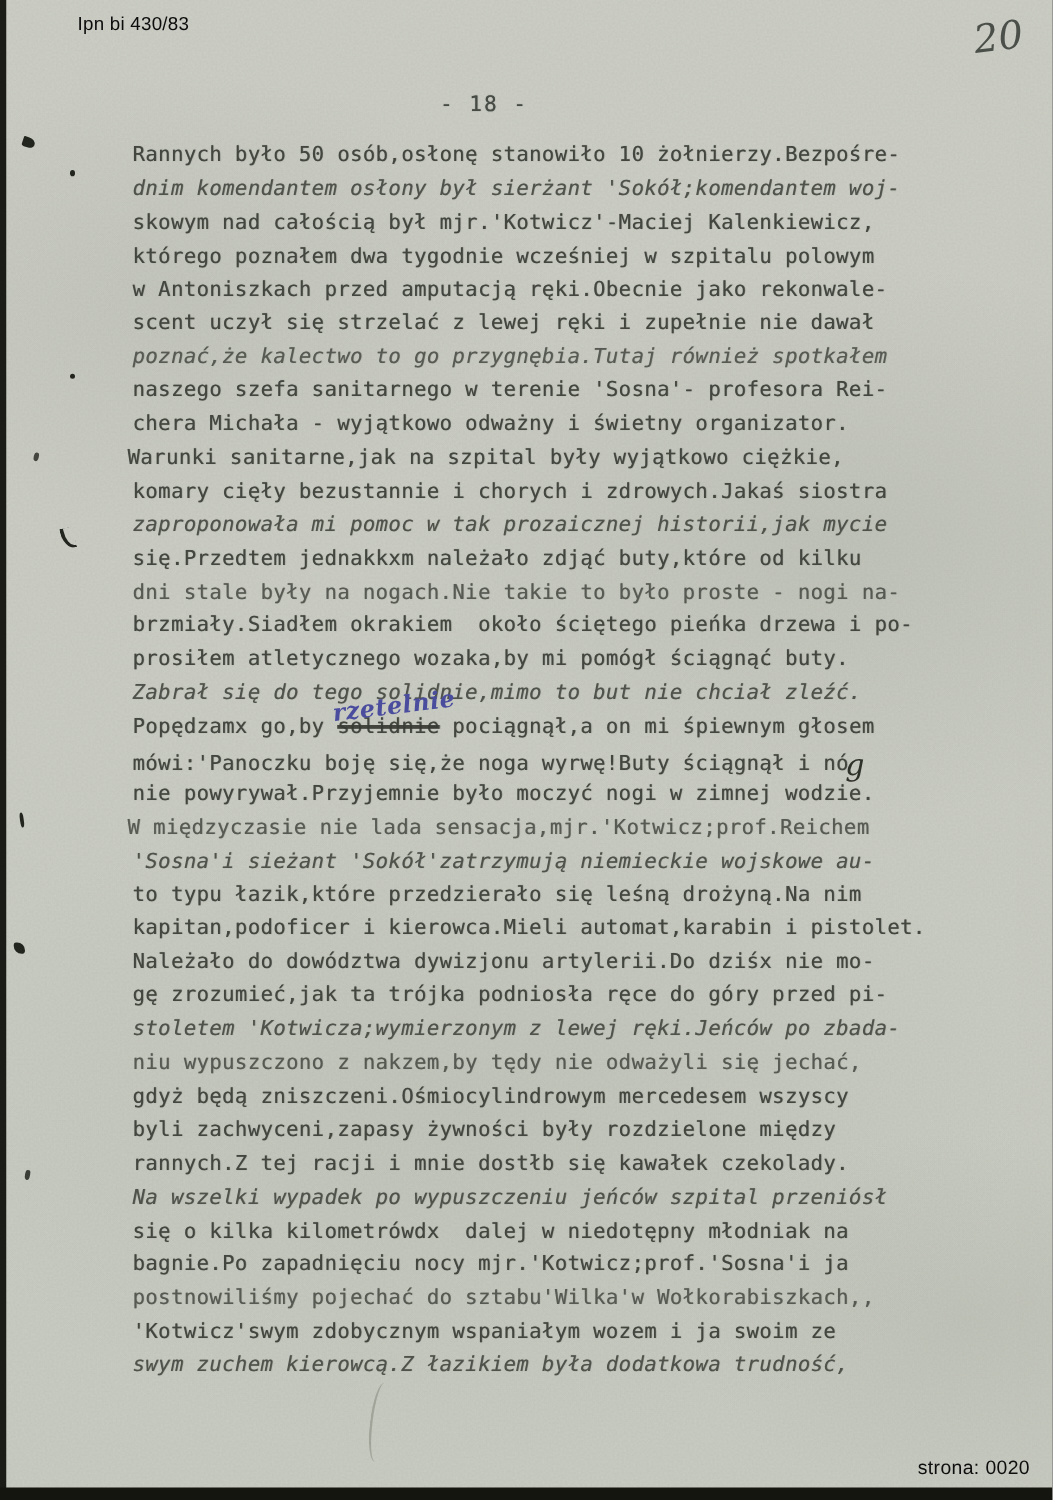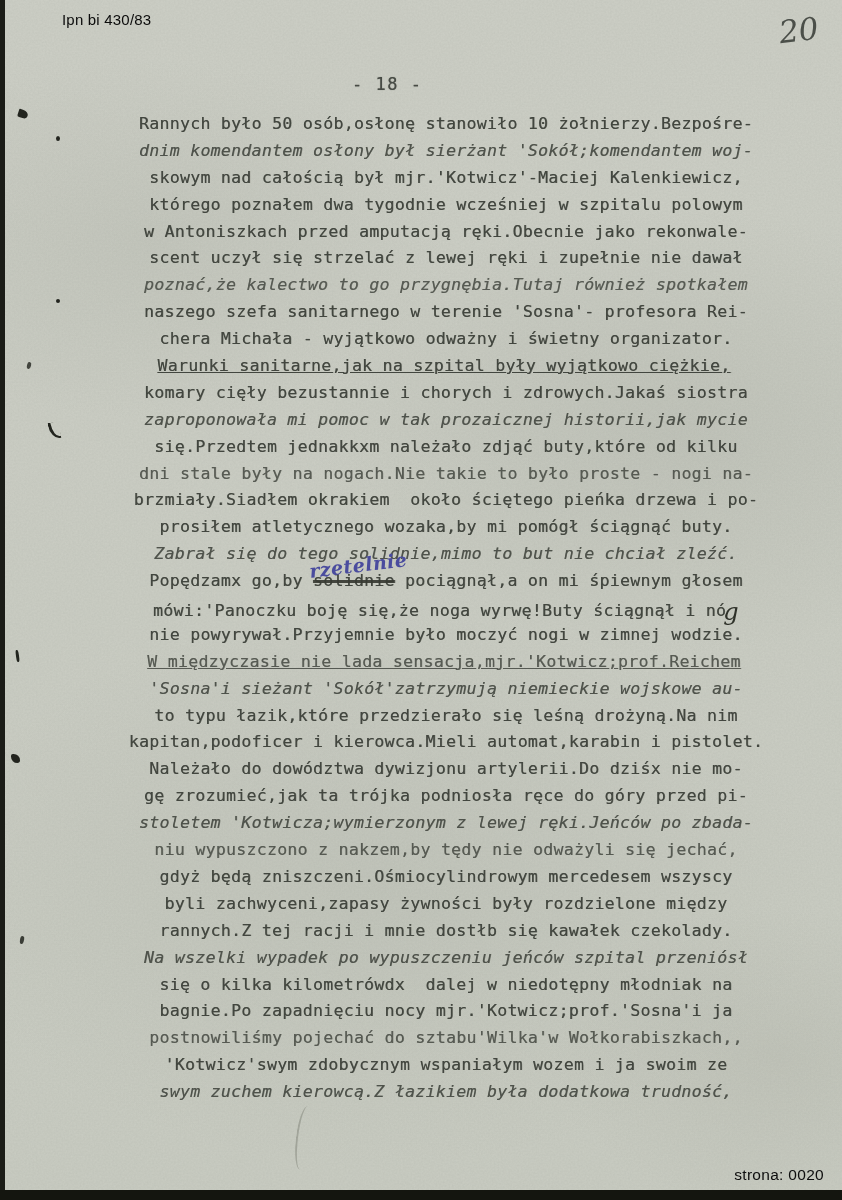--- a/index.html
+++ b/index.html
@@ -28,26 +28,25 @@
   .page-num{
     position:absolute;left:352px;top:74px;
     font-size:17px;color:#474b45;letter-spacing:1.5px;
     text-shadow:0 0 0.8px rgba(60,64,56,0.7);
   }
   .typed{
     position:absolute;left:106px;top:111px;width:680px;
     font-size:16.5px;line-height:26.9px;letter-spacing:0.3px;color:#42463f;
     text-shadow:0.4px 0 0.6px rgba(58,62,54,0.6);
     white-space:pre;
-    text-align:center;
   }
   .tl{height:26.9px;}
   .tl:nth-child(5n+2){opacity:.9;font-style:italic;}
   .tl:nth-child(7n){opacity:.84;}
-  .tl:nth-child(10), .tl:nth-child(21){margin-left:-4px;text-decoration:underline;}
+  .tl:nth-child(10), .tl:nth-child(21){margin-left:-4px;}
   .strike{position:relative;text-decoration:line-through;text-decoration-thickness:2.5px;text-decoration-color:rgba(55,58,50,0.8);}
   .hand-note{
     position:absolute;left:-4px;top:-19px;
     font-family:"DejaVu Serif", serif;font-style:italic;font-weight:bold;
     font-size:19px;letter-spacing:0.5px;color:#4a4c9e;
     transform:rotate(-7deg);text-decoration:none;text-shadow:none;white-space:nowrap;
   }
   .hand-g{
     font-family:"DejaVu Serif", serif;font-style:italic;font-size:24px;
     color:#2e3129;display:inline-block;transform:translateY(4px);margin-left:-3px;

